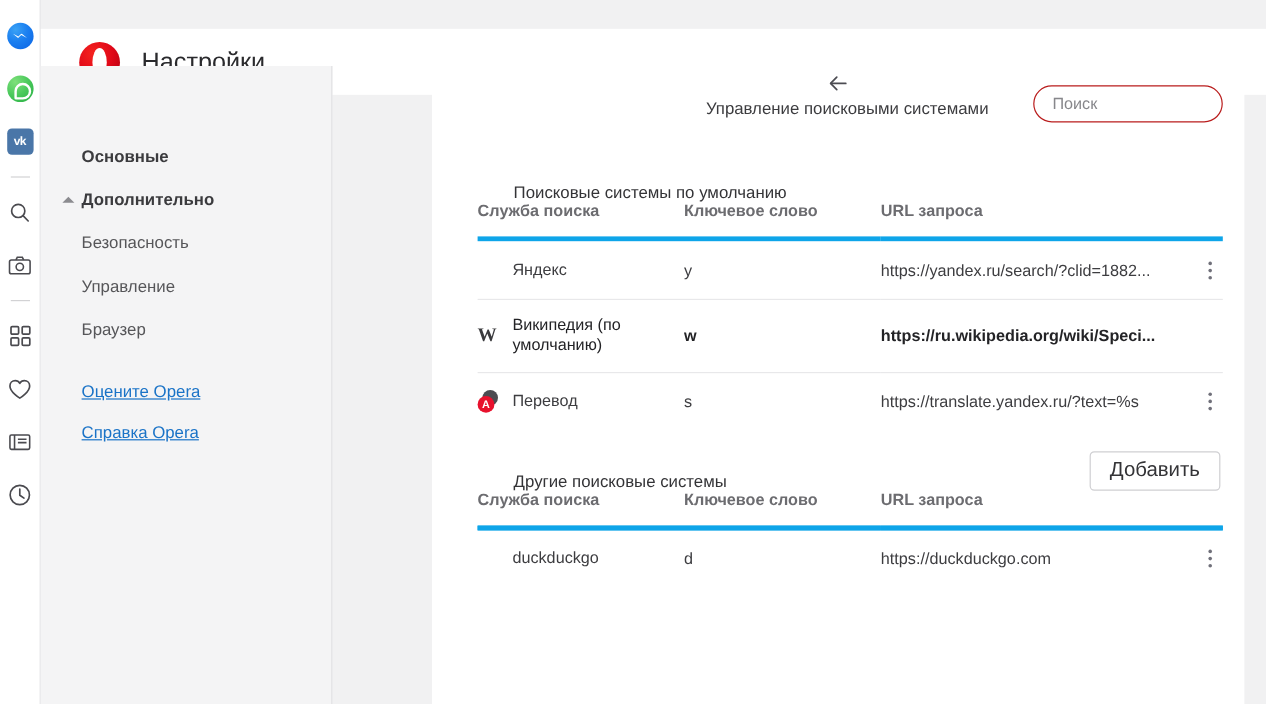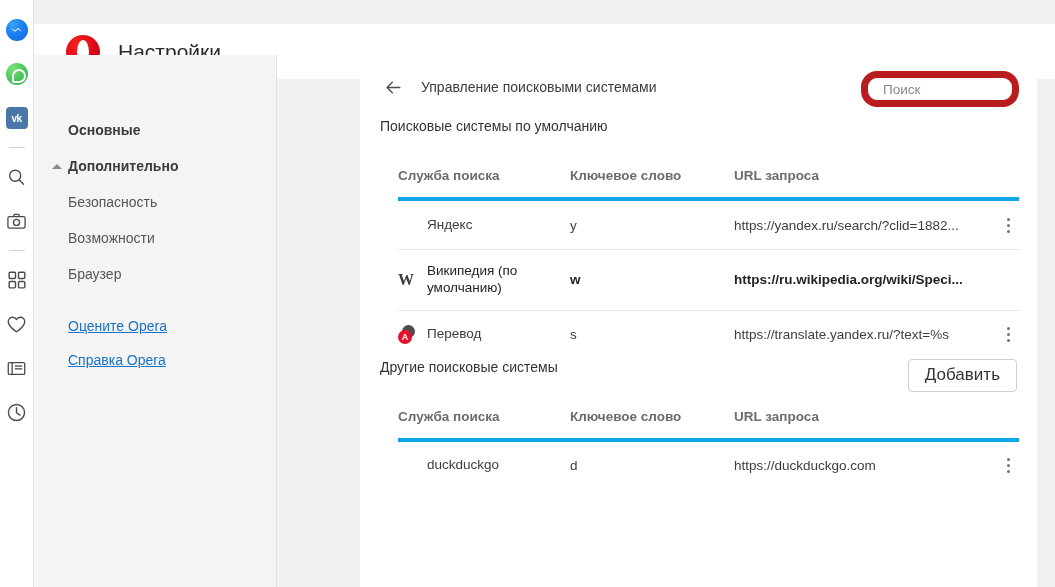--- a/index.html
+++ b/index.html
@@ -168,38 +168,39 @@
     height: 531px;
     background: #ffffff;
   }
 
   .panel-head {
     height: 62px;
     display: flex;
     align-items: center;
     padding: 0 20px 0 20px;
     position: relative;
+    flex-direction: column;
   }
   .back-btn {
     width: 26px; height: 26px;
     display: flex; align-items: center; justify-content: center;
     cursor: pointer;
   }
   .panel-head-title {
     margin-left: 15px;
     font-size: 14px;
     color: #3c3c3f;
   }
   .searchbox {
     position: absolute;
     right: 18px;
     top: 15px;
     width: 158px;
-    height: 36px;
-    border: 7px solid #b91c1c;
+    height: 31px;
+    border: 1px solid #b91c1c;
     border-radius: 16px;
     display: flex;
     align-items: center;
     padding: 0 10px 0 15px;
     background: #fff;
   }
   .searchbox input {
     flex: 1;
     border: none;
     outline: none;
@@ -207,24 +208,25 @@
     color: #5a5a5d;
     font-family: inherit;
     background: transparent;
   }
   .searchbox input::placeholder { color: #87878b; }
 
   
   .section { padding: 0 18px 0 20px; }
   .section-head {
     display: flex;
-    align-items: flex-start;
+    align-items: flex-end;
     justify-content: space-between;
     height: 50px;
     padding-right: 2px;
+    margin-left: 48px;
   }
   .section-title { font-size: 14px; color: #343437; }
   .add-btn {
     min-width: 88px;
     height: 33px;
     padding: 0 16px;
     border: 1px solid #cfcfd2;
     border-radius: 4px;
     background: #fff;
     font-size: 17px;
@@ -415,21 +417,21 @@
       <div class="nav-row top">
         <span class="nav-caret"></span>
         <span>Дополнительно</span>
       </div>
 
       <div class="nav-row sub">
         <span>Безопасность</span>
       </div>
 
       <div class="nav-row sub">
-        <span>Возможности</span>
+        <span>Управление</span>
       </div>
 
       <div class="nav-row sub">
         <span>Браузер</span>
       </div>
 
       <div class="nav-links">
         <a class="nav-link">Оцените Opera</a>
         <a class="nav-link">Справка Opera</a>
       </div>

